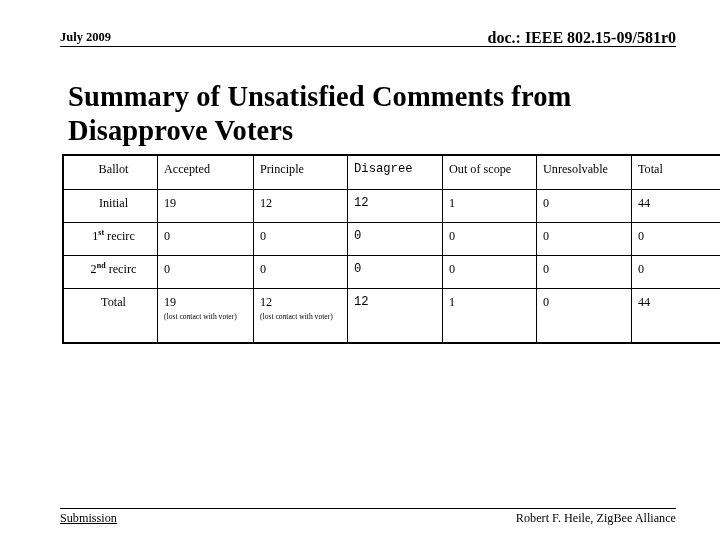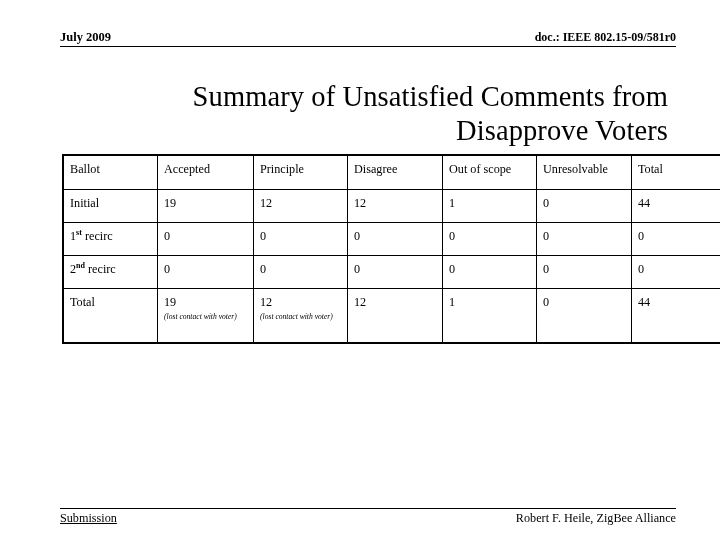--- a/index.html
+++ b/index.html
@@ -37,44 +37,44 @@
     top: 0;
     font-size: 12.5px;
     font-weight: bold;
     line-height: 15px;
     white-space: nowrap;
   }
   .page-header .hdr-right {
     position: absolute;
     right: 0;
     top: 0;
-    font-size: 12px;
+    font-size: 16px;
     font-weight: bold;
     line-height: 15px;
     white-space: nowrap;
   }
   .header-rule {
     position: absolute;
     left: 52px;
     top: 46px;
     width: 616px;
     height: 0;
     border-top: 1.4px solid #000000;
   }
 
   
   .slide-title {
     position: absolute;
     left: 60px;
     top: 61px;
     width: 600px;
-    text-align: right;
+    text-align: left;
     font-size: 28.5px;
     line-height: 34px;
-    font-weight: normal;
+    font-weight: bold;
     letter-spacing: 0.1px;
   }
 
   
   .table-wrap {
     position: absolute;
     left: 54px;
     top: 154px;
     width: 613px;
   }
@@ -94,39 +94,38 @@
   }
   table.summary tr.header-row td {
     height: 27px;
   }
   table.summary tr.data-row td {
     height: 26px;
   }
   table.summary tr.total-row td {
     height: 47px;
   }
-  td.col-ballot      { width: 87px; }
+  td.col-ballot      { width: 87px; text-align: center; }
   td.col-accepted    { width: 89px; }
   td.col-principle   { width: 87px; }
-  td.col-disagree    { width: 88px; }
+  td.col-disagree    { width: 88px; font-family: Liberation Mono, monospace; }
   td.col-outofscope  { width: 87px; }
   td.col-unresolvable{ width: 88px; }
   td.col-total       { width: 87px; }
 
   .small-head {
     font-size: 10.5px;
     border-radius: 13px;
   }
   .note {
     display: block;
     font-size: 7.6px;
     line-height: 9.5px;
     margin-top: 3px;
     font-weight: normal;
-    font-style: italic;
   }
   sup {
     font-size: 8px;
     font-weight: bold;
     vertical-align: super;
     line-height: 0;
   }
 
   
   .footer-rule {

